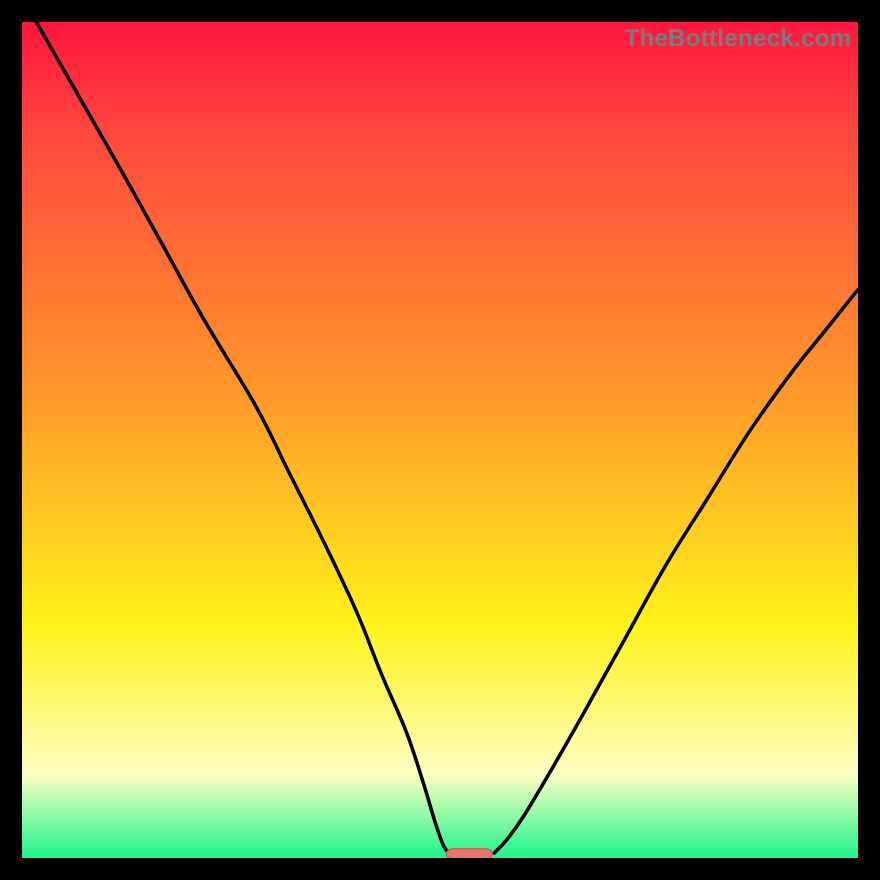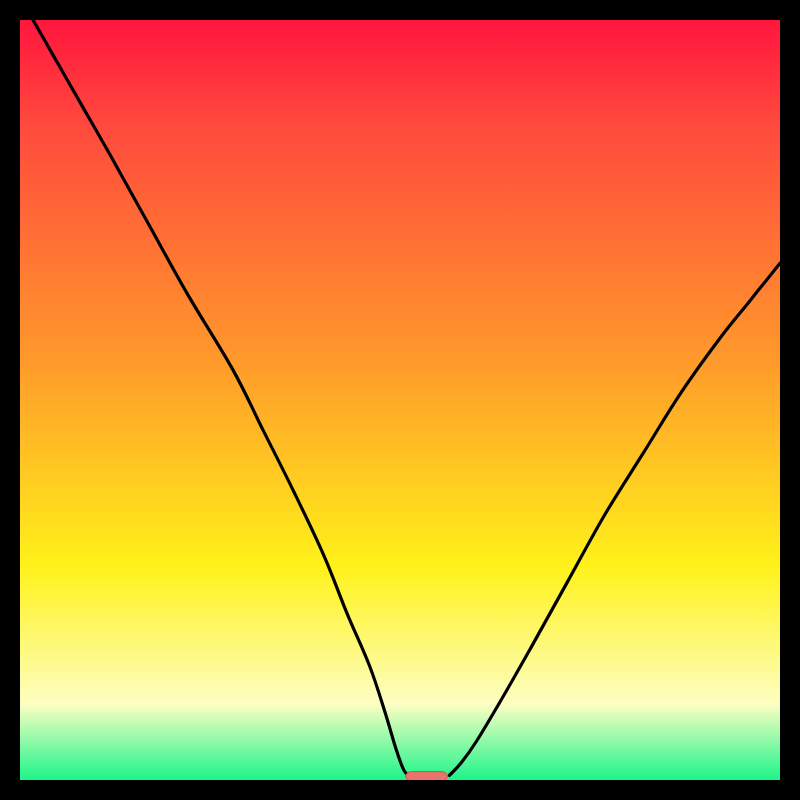--- a/index.html
+++ b/index.html
@@ -54,13 +54,14 @@
           <stop id="g4" offset="90%" stop-color="#fdfec2"></stop>
           <stop id="g5" offset="100%" stop-color="#1cf58b"></stop>
         </linearGradient>
       </defs>
       <rect x="0" y="0" width="760" height="760" fill="url(#bg-grad)"></rect>
       <path id="curve-left" fill="none" stroke="#000000" stroke-width="3.2" stroke-linecap="round" stroke-linejoin="round" d="M 0 -22.800000000000068 C 5.472 -13.22400000000006, 19.456000000000003 11.247999999999962, 30.400000000000002 30.399999999999977 C 41.344 49.55199999999999, 49.85600000000001 64.44800000000001, 60.800000000000004 83.60000000000002 C 71.744 102.75200000000004, 78.888 114.91200000000006, 91.2 136.80000000000007 C 103.512 158.68800000000007, 115.52000000000002 180.57600000000008, 129.20000000000002 205.20000000000005 C 142.88000000000002 229.824, 152.152 247.60799999999998, 167.2 273.59999999999997 C 182.248 299.5919999999999, 199.12 324.97599999999994, 212.8 349.59999999999997 C 226.48000000000002 374.224, 232.25600000000003 388.512, 243.20000000000002 410.4 C 254.144 432.28799999999995, 262.65599999999995 448.628, 273.59999999999997 471.2 C 284.544 493.772, 294.424 513.9119999999999, 304 535.8 C 313.576 557.688, 318.592 572.9639999999999, 326.8 592.8 C 335.00800000000004 612.636, 342.76000000000005 628.216, 349.6 646 C 356.44 663.784, 360.012 676.552, 364.8 691.6 C 369.588 706.648, 372.78 719.0664, 376.2 729.6 C 379.62 740.1336, 381.4744 745.4688, 383.8 750.12 C 386.1256 754.7712, 388.1624 754.4824000000001, 389.12 755.44"></path>
       <path id="curve-right" fill="none" stroke="#000000" stroke-width="3.2" stroke-linecap="round" stroke-linejoin="round" d="M 429.4 755.44 C 431.452 753.2512, 436.01199999999994 749.2991999999999, 440.79999999999995 743.28 C 445.58799999999997 737.2608, 449.15999999999997 732.6704, 456 722 C 462.84000000000003 711.3296, 469.224 700.416, 478.8 684 C 488.37600000000003 667.584, 496.88800000000003 652.688, 509.20000000000005 630.8 C 521.5120000000001 608.9119999999999, 533.52 587.024, 547.1999999999999 562.4 C 560.8799999999999 537.776, 571.5200000000001 517.256, 585.2 494 C 598.88 470.744, 609.52 455.08799999999997, 623.1999999999999 433.2 C 636.8799999999999 411.312, 647.52 392.91999999999996, 661.2 372.4 C 674.8800000000001 351.88, 686.888 335.61600000000004, 699.2 319.20000000000005 C 711.5120000000001 302.78400000000005, 718.6560000000001 294.88, 729.6 281.2 C 740.544 267.52, 754.528 250.03999999999994, 760 243.19999999999993"></path>
       <rect id="marker" rx="6" ry="6" x="385.7" y="751.64" width="41.80000000000001" height="9.120000000000005" fill="#e8746d" stroke="#d44f48" stroke-width="1"></rect>
     </svg>
   </div>
+  <div class="watermark">TheBottleneck.com</div>
 </div>
 
 </body></html>

